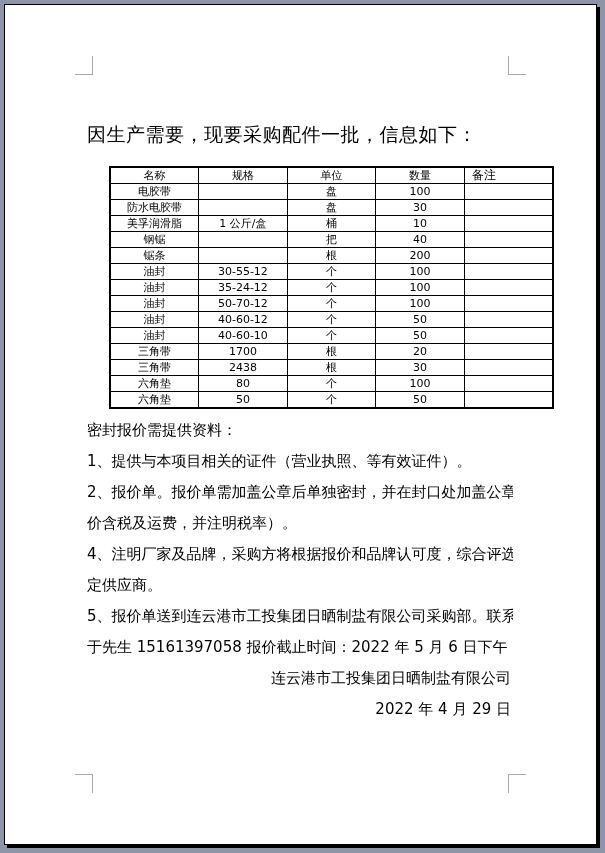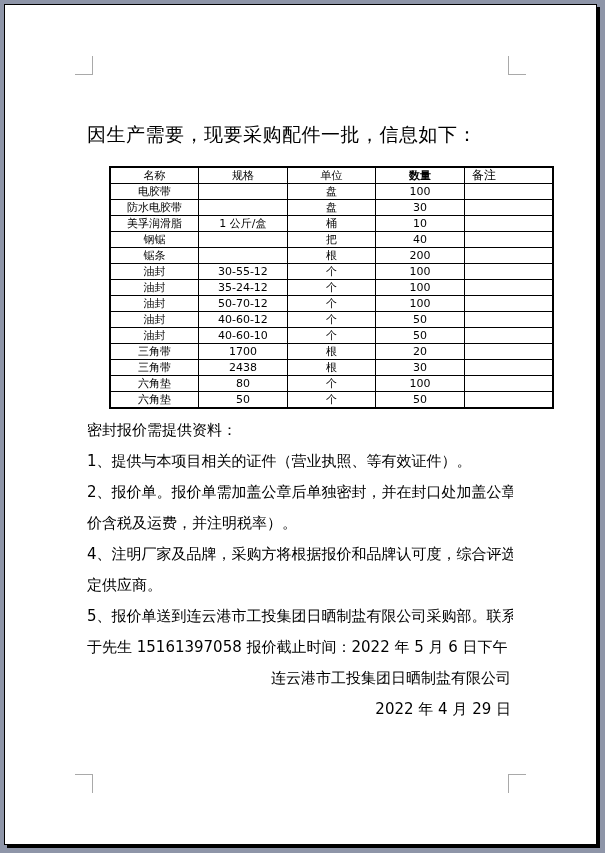--- a/index.html
+++ b/index.html
@@ -71,21 +71,21 @@
     height: 15px;
     padding: 0;
     font-size: 11px;
     font-weight: normal;
     text-align: center;
     vertical-align: middle;
     line-height: 13px;
     overflow: hidden;
     white-space: nowrap;
   }
-  table.items th.qty-col { font-weight: bold; }
+  table.items th.qty-col { font-weight: normal; }
   table.items th.note-col {
     text-align: left;
     padding-left: 7px;
     font-size: 12px;
   }
   .body-text {
     position: absolute;
     left: 82px;
     top: 410px;
     width: 426px;

